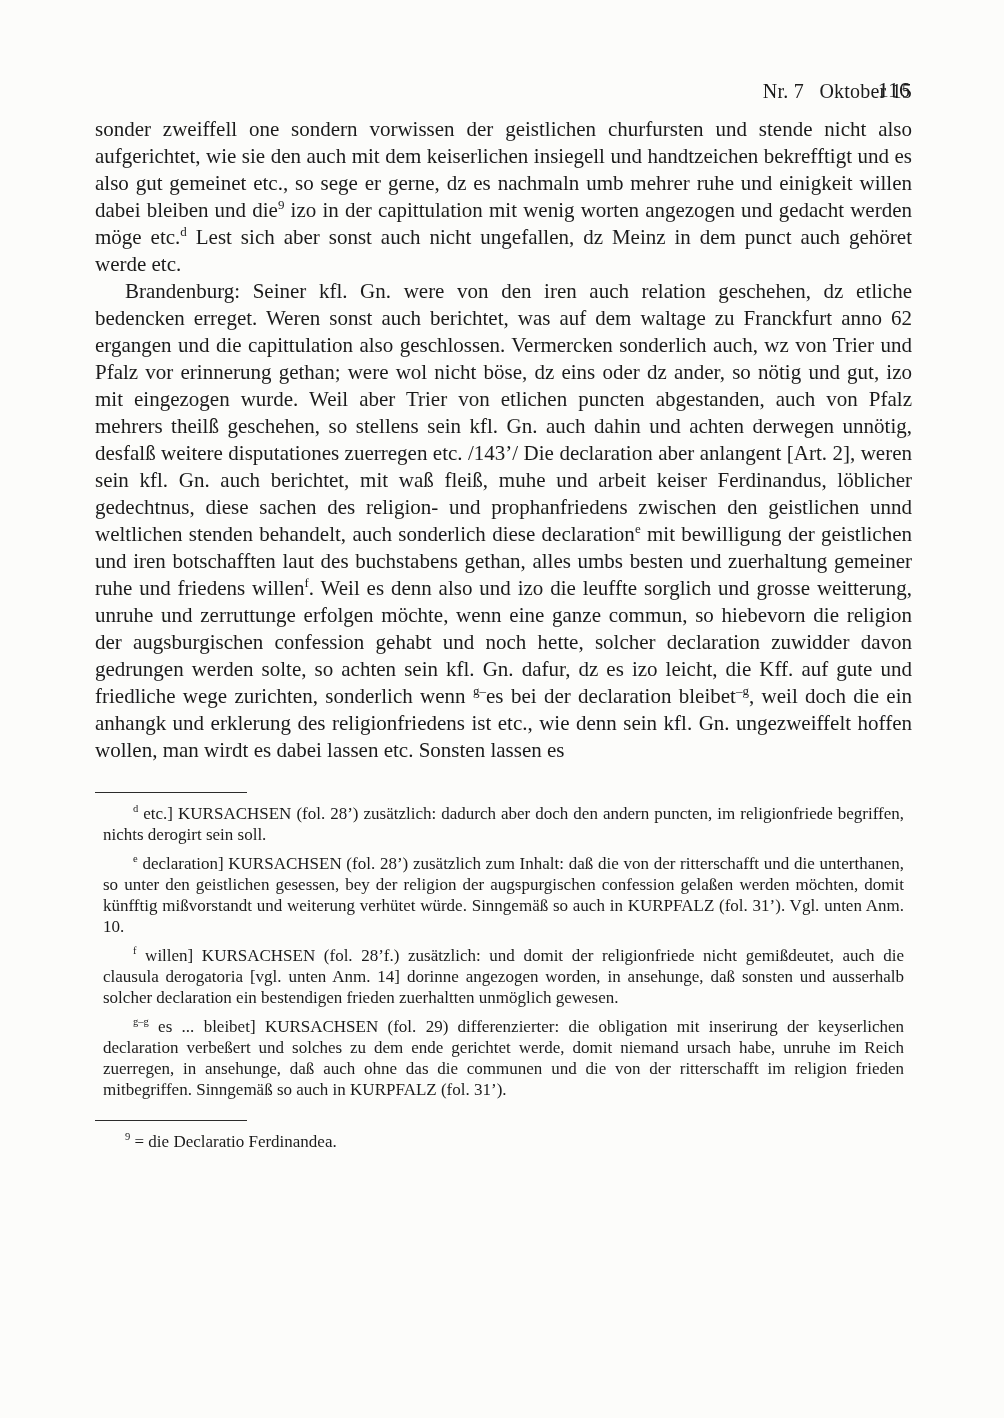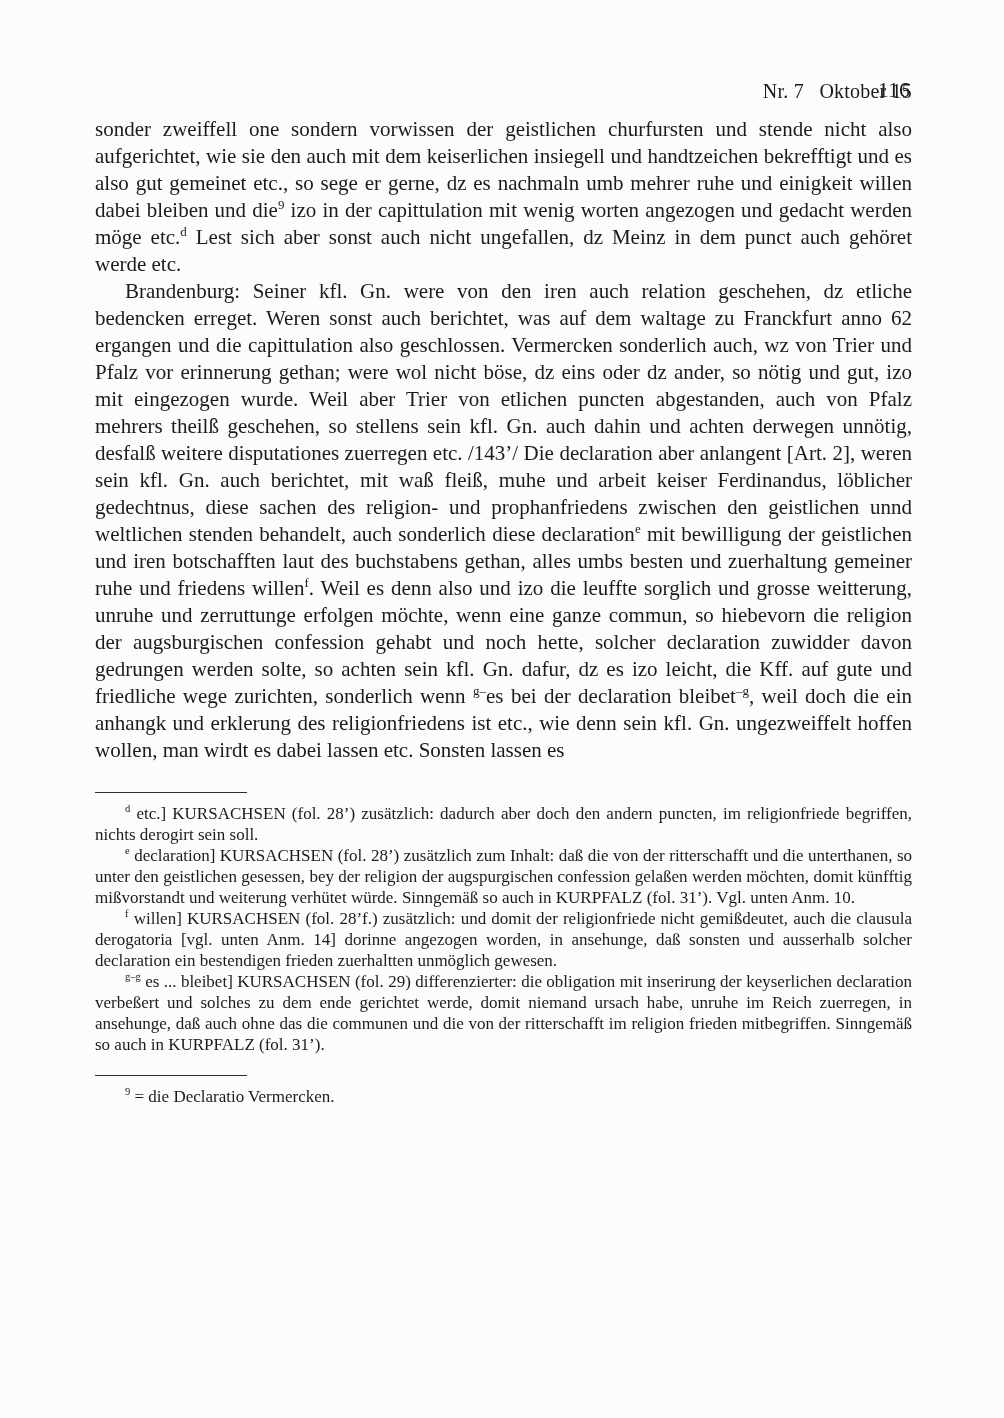--- a/index.html
+++ b/index.html
@@ -14,21 +14,21 @@
   .header{position:relative;height:36px;font-size:20px;}
   .header-center{position:absolute;left:0;right:0;text-align:right;white-space:pre;letter-spacing:.2px;}
   .header-page{position:absolute;right:2px;top:-3px;font-size:22px;}
   .body-text{font-size:21px;line-height:27px;text-align:justify;}
   .body-text .para{margin:0;}
   .body-text .para.indent{text-indent:30px;}
   .it{}
   sup{font-size:62%;line-height:0;vertical-align:super;}
   .fn-rule{width:152px;border:0;border-top:1.4px solid #2b2b2b;margin:28px 0 10px 0;}
   .footnotes{font-size:17px;line-height:21px;text-align:justify;}
-  .footnotes .para{text-indent:30px;margin:0;}
+  .footnotes .para{text-indent:30px;margin:8px;}
   .bottom-rule{margin-top:20px;margin-bottom:10px;}
   .bottom-note{font-size:17px;line-height:21px;}
   .bottom-note .para{text-indent:30px;margin:0;}
 </style>
 </head>
 <body>
 
 <div class="page">
 
   <div class="header">
@@ -46,16 +46,16 @@
   <div class="footnotes">
       <div class="para indent"><sup>d</sup><span> etc.] </span><span class="it">KURSACHSEN (fol. 28’) zusätzlich:</span><span> dadurch aber doch den andern puncten, im religionfriede begriffen, nichts derogirt sein soll.</span></div>
       <div class="para indent"><sup>e</sup><span> declaration] </span><span class="it">KURSACHSEN (fol. 28’) zusätzlich zum Inhalt:</span><span> daß die von der ritterschafft und die unterthanen, so unter den geistlichen gesessen, bey der religion der augspurgischen confession gelaßen werden möchten, domit künfftig mißvorstandt und weiterung verhütet würde. </span><span class="it">Sinngemäß so auch in KURPFALZ (fol. 31’). Vgl. unten Anm. 10.</span></div>
       <div class="para indent"><sup>f</sup><span> willen] </span><span class="it">KURSACHSEN (fol. 28’f.) zusätzlich:</span><span> und domit der religionfriede nicht gemißdeutet, auch die clausula derogatoria </span><span class="it">[vgl. unten Anm. 14]</span><span> dorinne angezogen worden, in ansehunge, daß sonsten und ausserhalb solcher declaration ein bestendigen frieden zuerhaltten unmöglich gewesen.</span></div>
       <div class="para indent"><sup>g–g</sup><span> es ... bleibet] </span><span class="it">KURSACHSEN (fol. 29) differenzierter:</span><span> die obligation mit inserirung der keyserlichen declaration verbeßert und solches zu dem ende gerichtet werde, domit niemand ursach habe, unruhe im Reich zuerregen, in ansehunge, daß auch ohne das die communen und die von der ritterschafft im religion frieden mitbegriffen. </span><span class="it">Sinngemäß so auch in KURPFALZ (fol. 31’).</span></div>
     </div>
 
   <hr class="fn-rule bottom-rule">
 
   <div class="bottom-note">
-      <div class="para indent"><sup>9</sup><span> = </span><span class="it">die</span><span> Declaratio Vermercken.</span></div>
+      <div class="para indent"><sup>9</sup><span> = </span><span class="it">die</span><span> Declaratio Ferdinandea.</span></div>
     </div>
 
 </div>
 
 </body></html>

